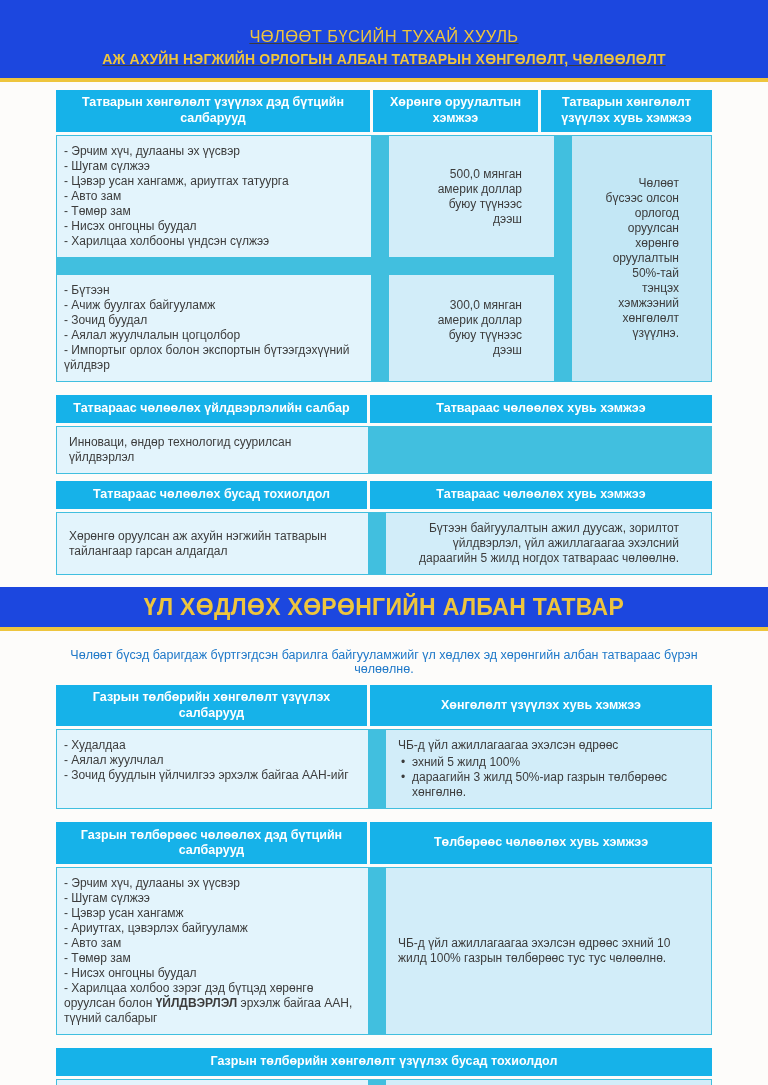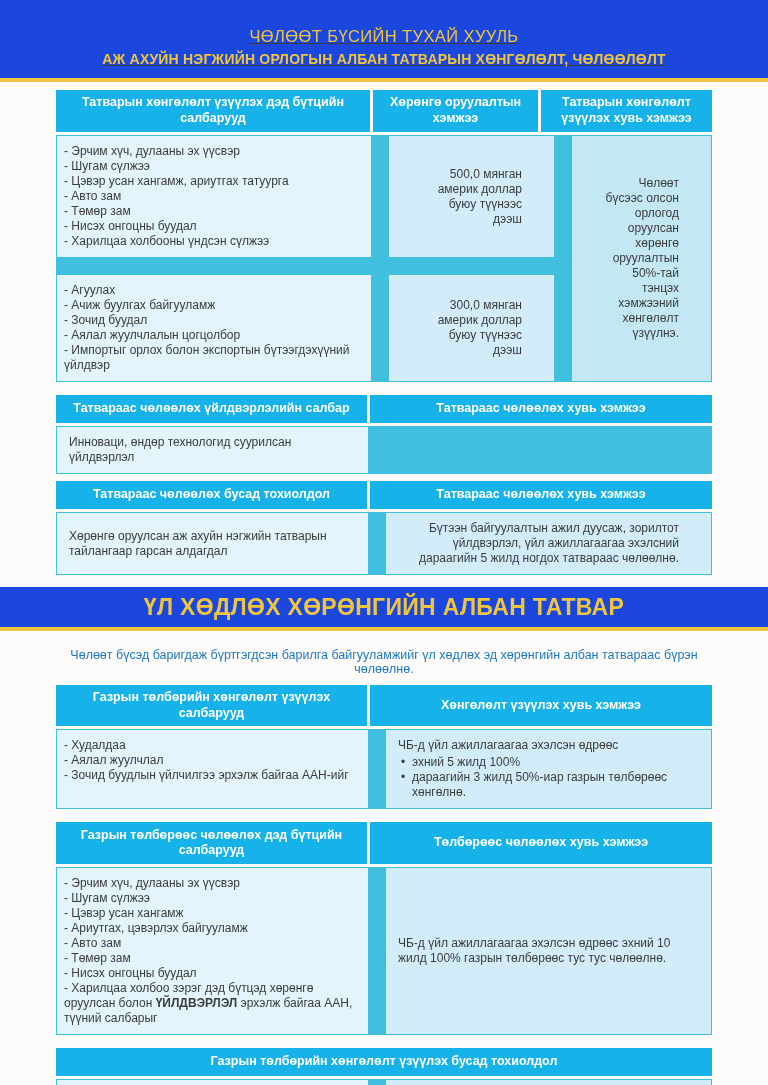--- a/index.html
+++ b/index.html
@@ -95,21 +95,21 @@
               <li class="dash-item">Авто зам</li>
               <li class="dash-item">Төмөр зам</li>
               <li class="dash-item">Нисэх онгоцны буудал</li>
               <li class="dash-item">Харилцаа холбооны үндсэн сүлжээ</li>
             </ul>
         </div>
         <div class="td cell-medium center-cell r1c2">500,0 мянган америк доллар буюу түүнээс дээш</div>
         <div class="td cell-dark center-cell r-benefit">Чөлөөт бүсээс олсон орлогод оруулсан хөрөнгө оруулалтын 50%-тай тэнцэх хэмжээний хөнгөлөлт үзүүлнэ.</div>
         <div class="td cell-light list-cell r2c1">
           <ul class="dash-list">
-              <li class="dash-item">Агуулах</li>
+              <li class="dash-item">Бүтээн</li>
               <li class="dash-item">Ачиж буулгах байгууламж</li>
               <li class="dash-item">Зочид буудал</li>
               <li class="dash-item">Аялал жуулчлалын цогцолбор</li>
               <li class="dash-item">Импортыг орлох болон экспортын бүтээгдэхүүний үйлдвэр</li>
             </ul>
         </div>
         <div class="td cell-medium center-cell r2c2">300,0 мянган америк доллар буюу түүнээс дээш</div>
       </div>
     </section>
 

